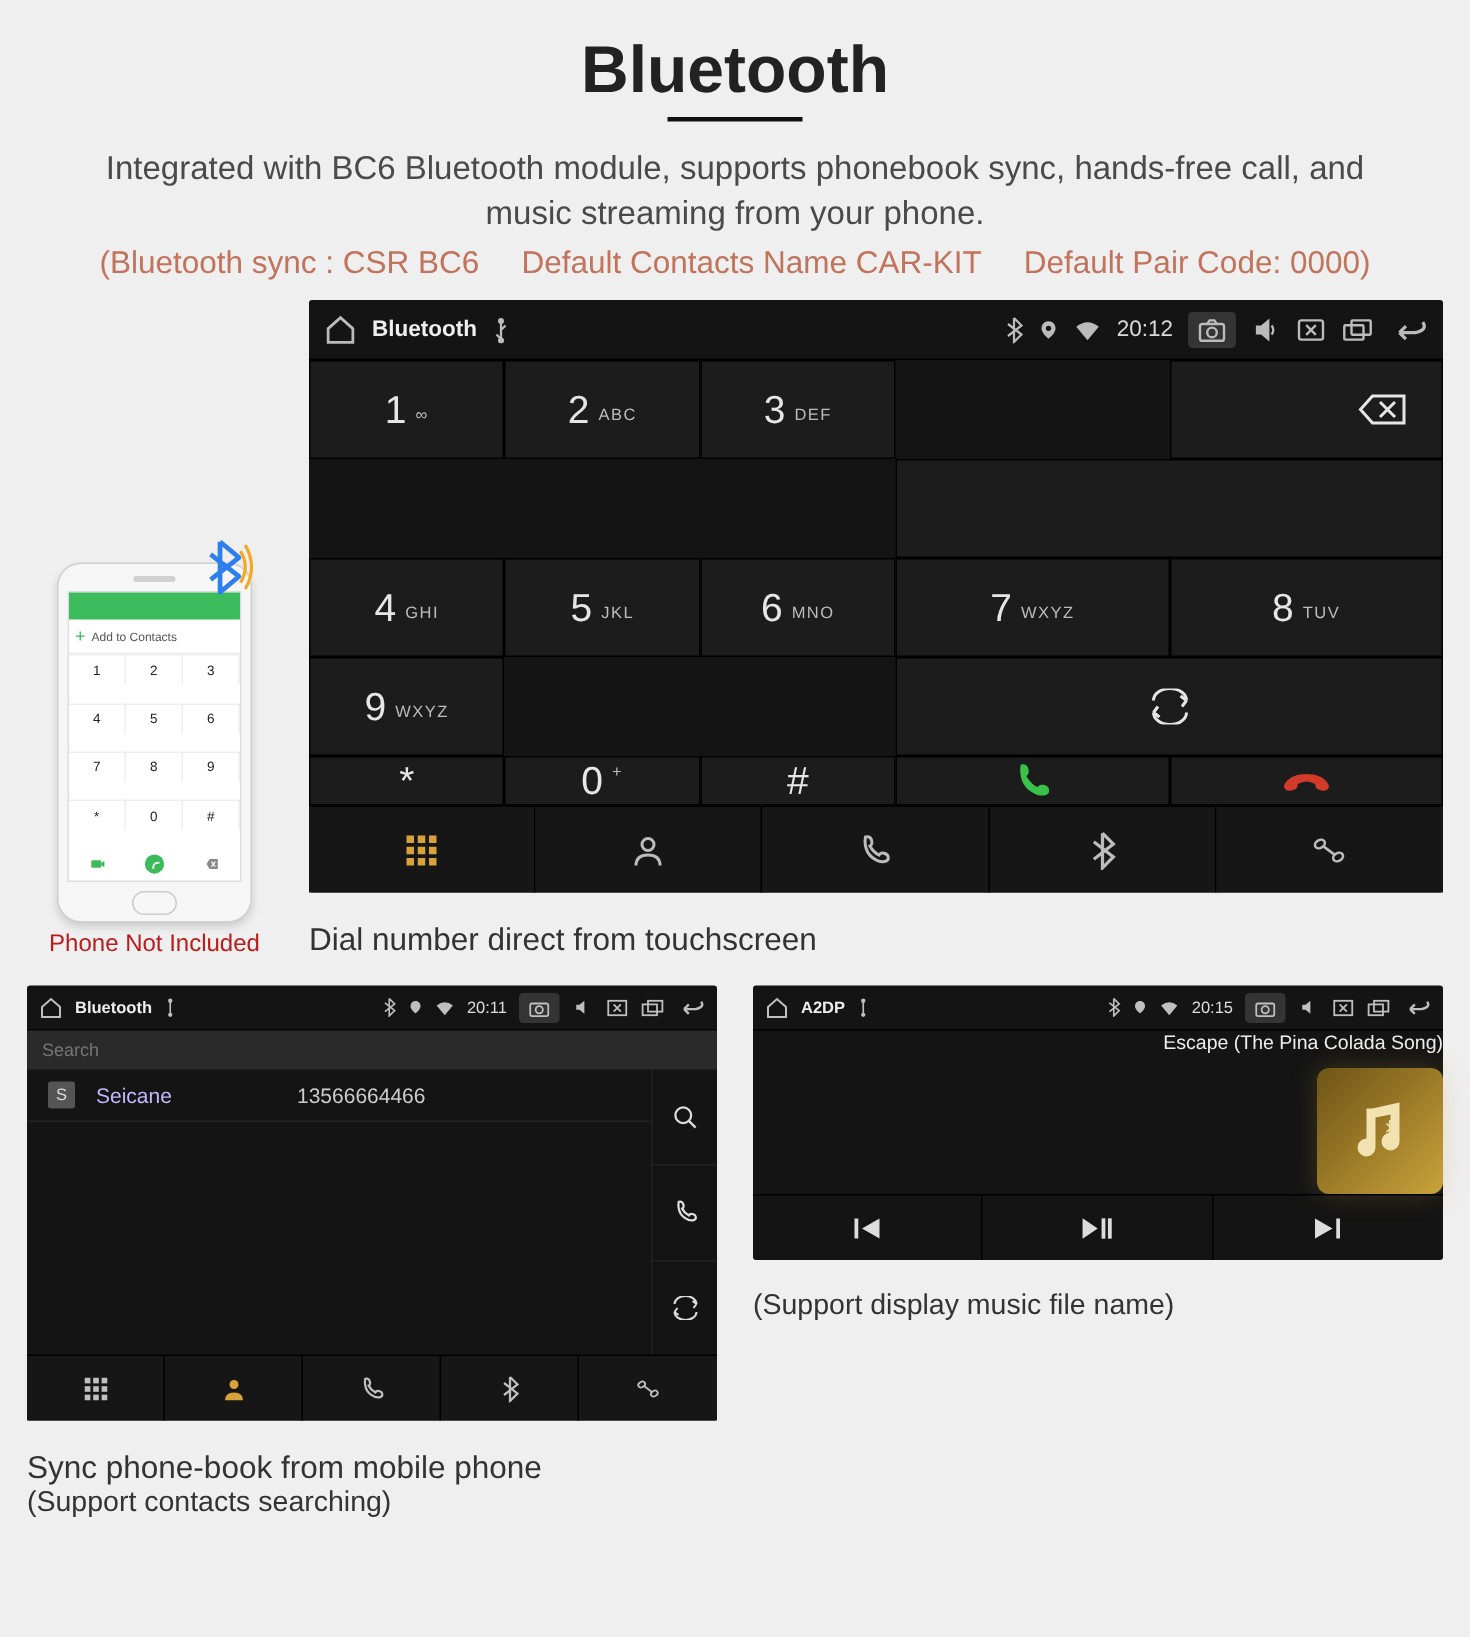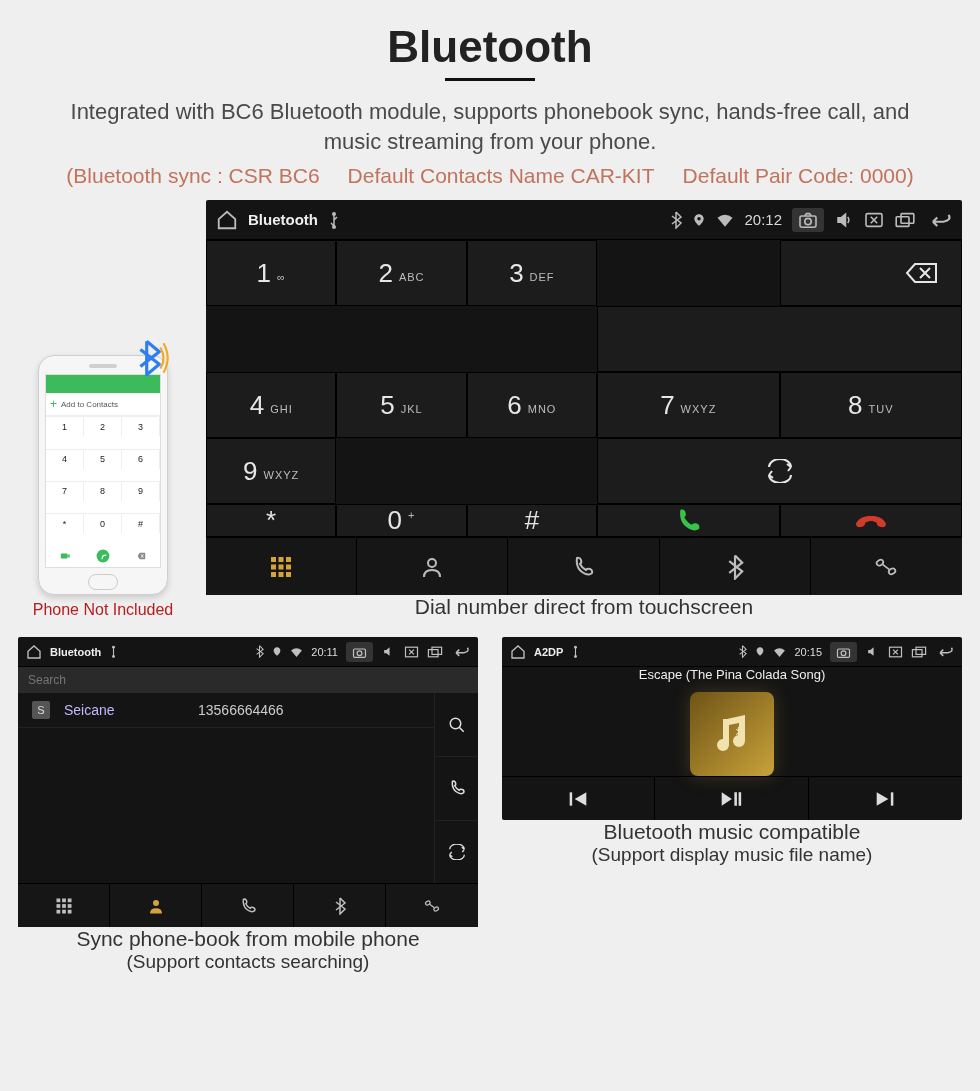--- a/index.html
+++ b/index.html
@@ -112,42 +112,42 @@
   .nav-row {
     display:grid;grid-template-columns:repeat(5,1fr);
     height:58px;border-top:1px solid #000;
   }
   .nav-row .nav{display:flex;align-items:center;justify-content:center;border-right:1px solid #000;background:#161616;}
   .nav-row .nav:last-child{border-right:none;}
   .nav svg{opacity:.85;}
   .nav.active svg{color:#d8a23a;opacity:1;}
   .nav.active{color:#d8a23a;}
 
-  .caption{ text-align:center;font-size:21px;color:#333;margin-top:0;}
+  .caption{ text-align:left;font-size:21px;color:#333;margin-top:20px;}
   .caption .sub{display:block;font-size:19px;}
 
   .row-2{display:flex;gap:24px;margin-top:18px;}
   .half-panel{flex:1;background:#141414;color:#ddd;border-radius:2px;display:flex;flex-direction:column;}
   .half-panel .body{flex:1;}
   .nav-row.small{height:44px;}
   .nav-row.small svg{width:18px;height:18px;}
 
   .search-row{display:flex;align-items:center;background:#2a2a2a;padding:6px 10px;gap:10px;font-size:12px;color:#aaa;}
   .search-row input{flex:1;background:transparent;border:none;color:#aaa;font-size:12px;outline:none;}
   .contact-row{display:flex;align-items:center;padding:8px 14px;gap:14px;font-size:14px;border-bottom:1px solid #222;}
   .contact-badge{width:18px;height:18px;background:#555;color:#ddd;font-size:11px;display:flex;align-items:center;justify-content:center;border-radius:2px;}
   .contact-name{width:120px;color:#c4b5fd;}
   .contact-num{color:#ccc;}
   .side-icons{width:44px;display:flex;flex-direction:column;border-left:1px solid #222;}
   .side-icons .s{flex:1;display:flex;align-items:center;justify-content:center;border-bottom:1px solid #222;}
   .side-icons .s:last-child{border-bottom:none;}
   .pb-body{display:flex;height:190px;}
   .pb-list{flex:1;}
 
-  .a2dp-art{display:flex;flex-direction:column;align-items:center;justify-content:center;height:190px;gap:10px;}
+  .a2dp-art{display:flex;flex-direction:column;align-items:flex-end;justify-content:center;height:190px;gap:10px;}
   .song-title{font-size:13px;color:#eee;}
   .art-box{width:84px;height:84px;border-radius:8px;background:linear-gradient(135deg,#6e5416,#c9a23a);display:flex;align-items:center;justify-content:center;box-shadow:0 0 18px rgba(200,160,60,.25);}
   .media-row{display:grid;grid-template-columns:repeat(3,1fr);height:44px;border-top:1px solid #000;}
   .media-row .m{display:flex;align-items:center;justify-content:center;border-right:1px solid #000;}
   .media-row .m:last-child{border-right:none;}
 </style>
 </head>
 <body>
 
 <h1 class="page-title">Bluetooth</h1>
@@ -620,17 +620,16 @@
           </div>
         <div class="m">
             <svg width="20" height="18" viewBox="0 0 24 20" fill="currentColor">
               <path d="M2 2 L16 10 L2 18 Z"></path>
               <rect x="19" y="2" width="3" height="16"></rect>
             </svg>
           </div>
       </div>
     </div>
     <div class="caption">
-      <span>Bluetooth music compatible</span>
       <span class="sub">(Support display music file name)</span>
     </div>
   </div>
 </div>
 
 </body></html>

